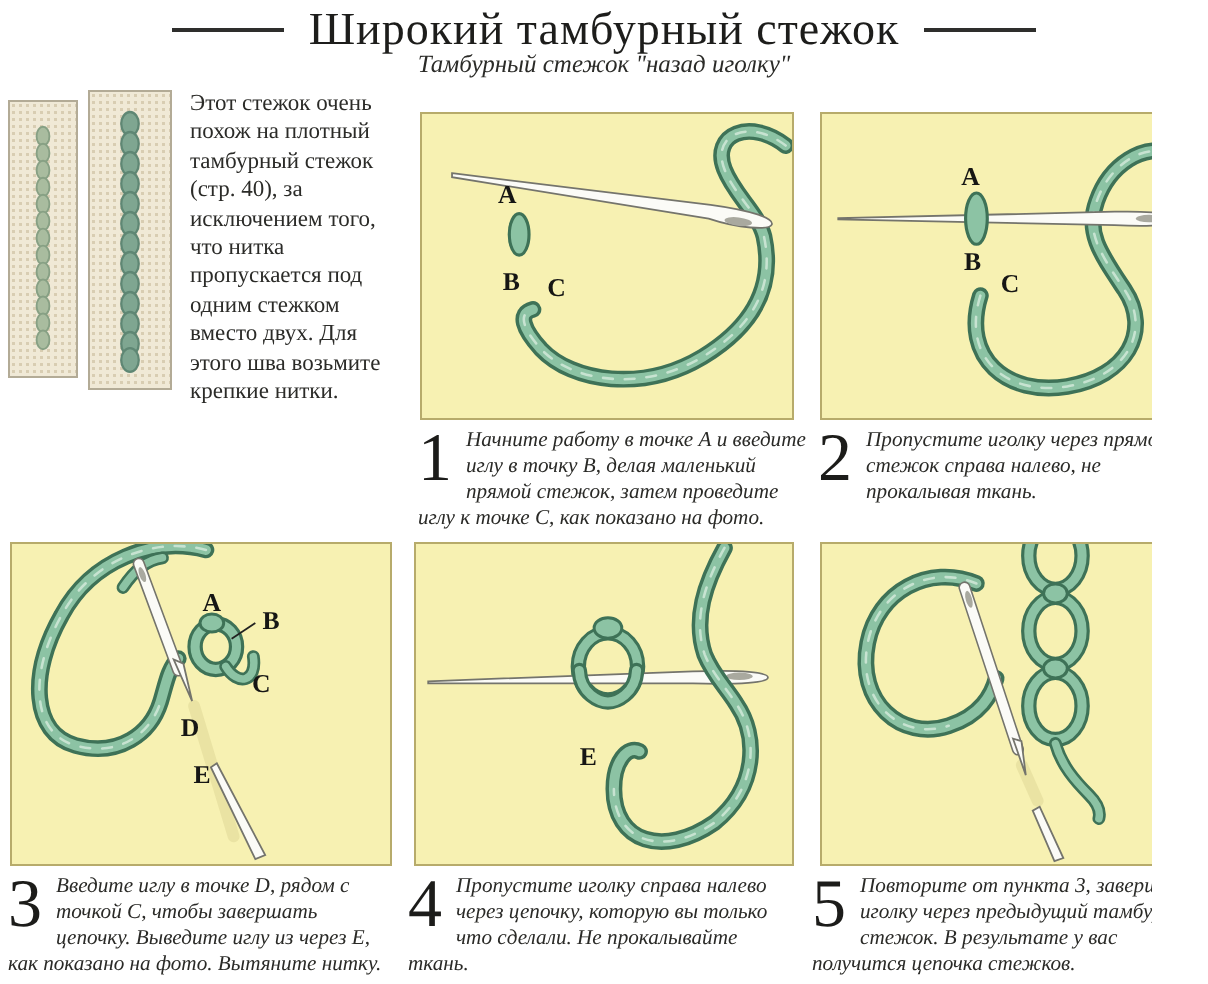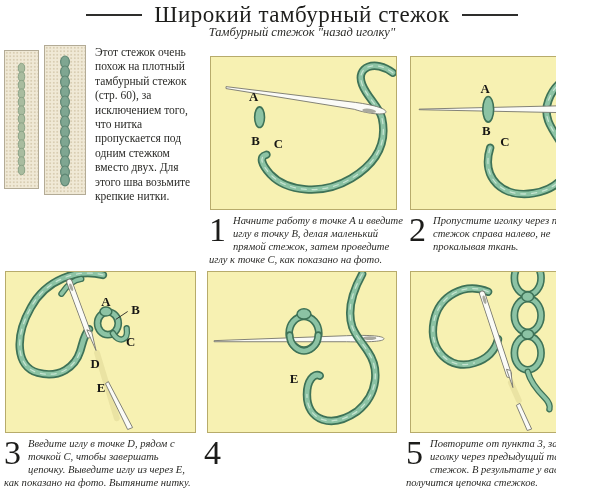--- a/index.html
+++ b/index.html
@@ -3,21 +3,21 @@
 <meta charset="utf-8">
 <style>
   :root{
     --panel_bg:#f7f1b2; --panel_border:#b7ab6b; --thread:#8cc3a4; --thread_dark:#3e7257;
     --thread_light:#cde7d6; --needle:#fbfbf7; --needle_outline:#74746c; --needle_eye:#a9a99f;
     --fabric:#f0e9d6; --fabric_dot:#d8cdb2; --ink:#1d1d1b; --shadow_on_panel:#e7e0a0;
   }
   html,body{margin:0;padding:0;}
   body{width:604px;height:492px;background:#ffffff;}
   .page{position:relative;width:556px;height:492px;overflow:hidden;
-        font-family:"Liberation Serif","DejaVu Serif",serif;color:var(--ink);}
+        font-family:"Liberation Serif","DejaVu Serif",serif;color:var(--ink);padding-left:20px;}
 
   
   .titlebar{position:absolute;left:0;top:2px;width:604px;display:flex;
             align-items:center;justify-content:center;}
   .rule{display:inline-block;width:56px;border-top:2px solid #2e2e2c;margin:0 12px;}
   .title{font-size:23px;font-weight:400;margin:0;letter-spacing:.5px;white-space:nowrap;}
   .subtitle{position:absolute;left:0;top:25px;width:604px;text-align:center;
             font-style:italic;font-size:12.5px;color:#2b2b28;}
 
   
@@ -78,21 +78,21 @@
 
 <div class="page">
 
   <div class="titlebar">
     <span class="rule"></span>
     <h1 class="title">Широкий тамбурный стежок</h1>
     <span class="rule"></span>
   </div>
   <div class="subtitle">Тамбурный стежок "назад иголку"</div>
 
-  <div class="intro">Этот стежок очень похож на плотный тамбурный стежок (стр. 60), за исключением того, что нитка пропускается под одним стежком вместо двух. Для этого шва возьмите крепкие нитки.</div>
+  <div class="intro">Этот стежок очень похож на плотный тамбурный стежок (стр. 40), за исключением того, что нитка пропускается под одним стежком вместо двух. Для этого шва возьмите крепкие нитки.</div>
 
   <div class="swatch sw1">
     <svg class="chain-svg" viewBox="0 0 35 139">
       <defs>
           <ellipse id="lka" cx="17.5" cy="15" rx="3.4" ry="5"></ellipse>
         </defs>
       <use href="#lka" y="0"></use>
         <use href="#lka" y="9"></use>
         <use href="#lka" y="18"></use>
       <use href="#lka" y="27"></use>
@@ -258,19 +258,20 @@
   <div class="cap c2">
     <span class="num">2</span>
     <span>Пропустите иголку через прямой стежок справа налево, не прокалывая ткань.</span>
   </div>
   <div class="cap c3">
     <span class="num">3</span>
     <span>Введите иглу в точке D, рядом с точкой С, чтобы завершать цепочку. Выведите иглу из через Е, как показано на фото. Вытяните нитку.</span>
   </div>
   <div class="cap c4">
     <span class="num">4</span>
+    <span>Пропустите иголку справа налево через цепочку, которую вы только что сделали. Не прокалывайте ткань.</span>
   </div>
   <div class="cap c5">
     <span class="num">5</span>
     <span>Повторите от пункта 3, завершать иголку через предыдущий тамбурный стежок. В результате у вас получится цепочка стежков.</span>
   </div>
 
 </div>
 
 </body></html>

